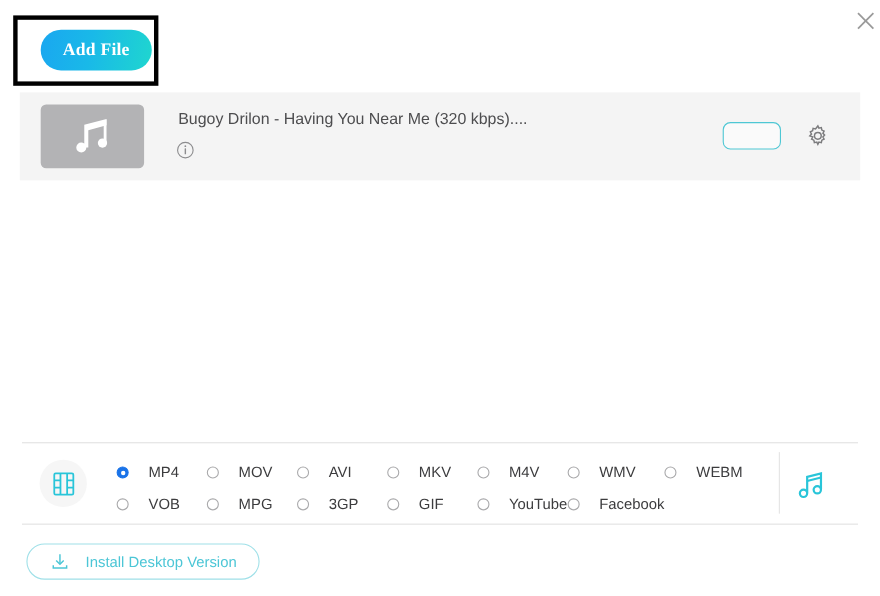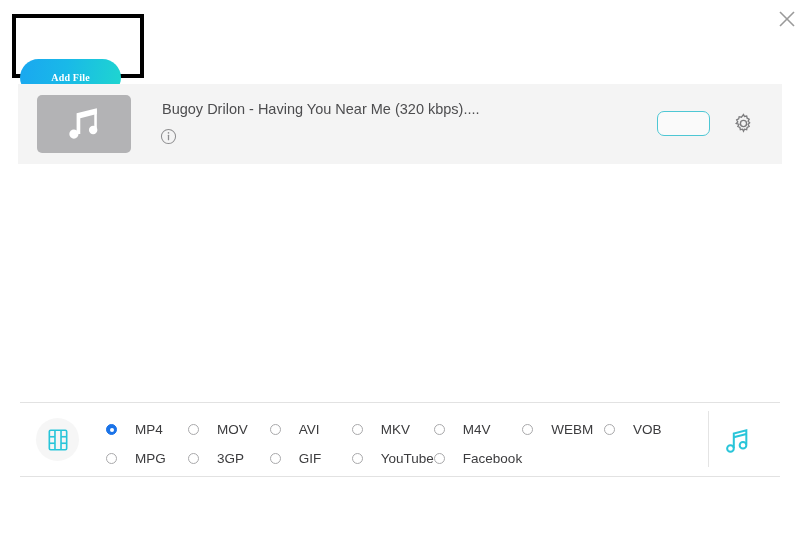--- a/index.html
+++ b/index.html
@@ -29,35 +29,34 @@
     position: absolute;
     left: 12px; top: 14px;
     width: 132px; height: 64px;
     border: 4px solid #000000;
     background: #ffffff;
   }
 
   
   .add-file-btn {
     position: absolute;
-    left: 20px; top: 27px;
+    left: 37px; top: 27px;
     width: 101px; height: 37px;
     border-radius: 19px;
     background: linear-gradient(100deg, #1aa7f0 0%, #19b9e8 45%, #1fd6cf 100%);
     color: #ffffff;
-    font-size: 10px;
+    font-size: 16px;
     font-weight: bold;
     display: flex;
     align-items: center;
     justify-content: center;
     letter-spacing: .2px;
     cursor: pointer;
     border: none;
     font-family: "Liberation Serif", serif;
-    margin-top: 32px;
   }
 
   
   .file-row {
     position: absolute;
     left: 18px; top: 84px;
     width: 764px; height: 80px;
     background: #f4f4f4;
   }
   .file-thumb {
@@ -295,20 +294,24 @@
         <div class="radio-item">
           <span class="radio-dot"></span>
           <span>MKV</span>
         </div>
         <div class="radio-item">
           <span class="radio-dot"></span>
           <span>M4V</span>
         </div>
         <div class="radio-item">
           <span class="radio-dot"></span>
+          <span>WMV</span>
+        </div>
+        <div class="radio-item">
+          <span class="radio-dot"></span>
           <span>WEBM</span>
         </div>
         <div class="radio-item">
           <span class="radio-dot"></span>
           <span>VOB</span>
         </div>
         <div class="radio-item">
           <span class="radio-dot"></span>
           <span>MPG</span>
         </div>
@@ -335,15 +338,25 @@
     <div class="audio-icon">
       <svg viewBox="0 0 24 24" aria-hidden="true" fill="none" stroke="#29c5d9" stroke-width="1.5">
         <path d="M9.6 17.3V6.4L19 4v10.6"></path>
         <circle cx="7.1" cy="17.6" r="2.5"></circle>
         <circle cx="16.5" cy="15.2" r="2.5"></circle>
         <line x1="9.6" y1="9.2" x2="19" y2="6.8"></line>
       </svg>
     </div>
   </div>
 
+  <div class="install-btn">
+    <span class="dl-icon">
+      <svg viewBox="0 0 20 20" aria-hidden="true" fill="none" stroke="currentColor" stroke-width="1.4">
+        <line x1="10" y1="3" x2="10" y2="12.2"></line>
+        <path d="M6.4 9l3.6 3.6L13.6 9"></path>
+        <path d="M3.6 13.6v2.6h12.8v-2.6"></path>
+      </svg>
+    </span>
+    <span class="label">Install Desktop Version</span>
+  </div>
 
 
 </div>
 
 </body></html>

